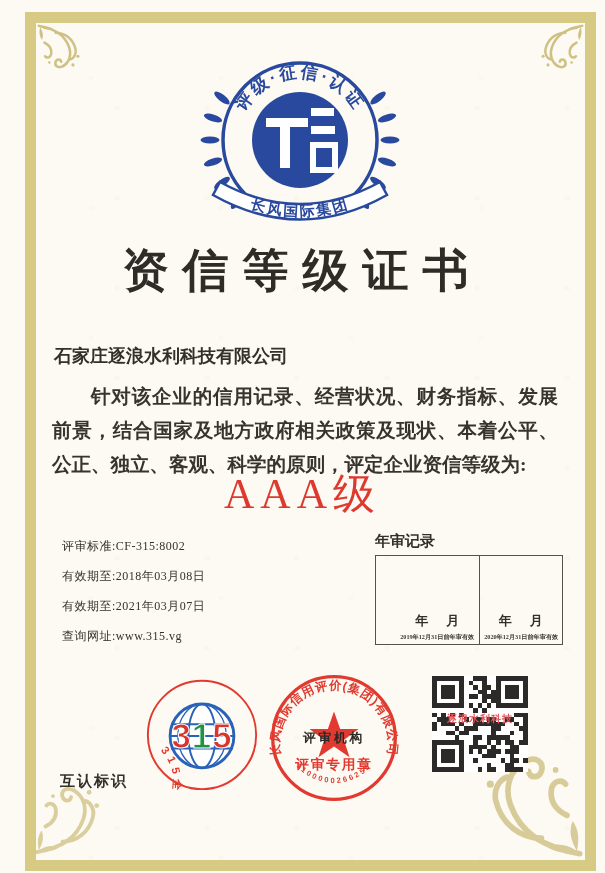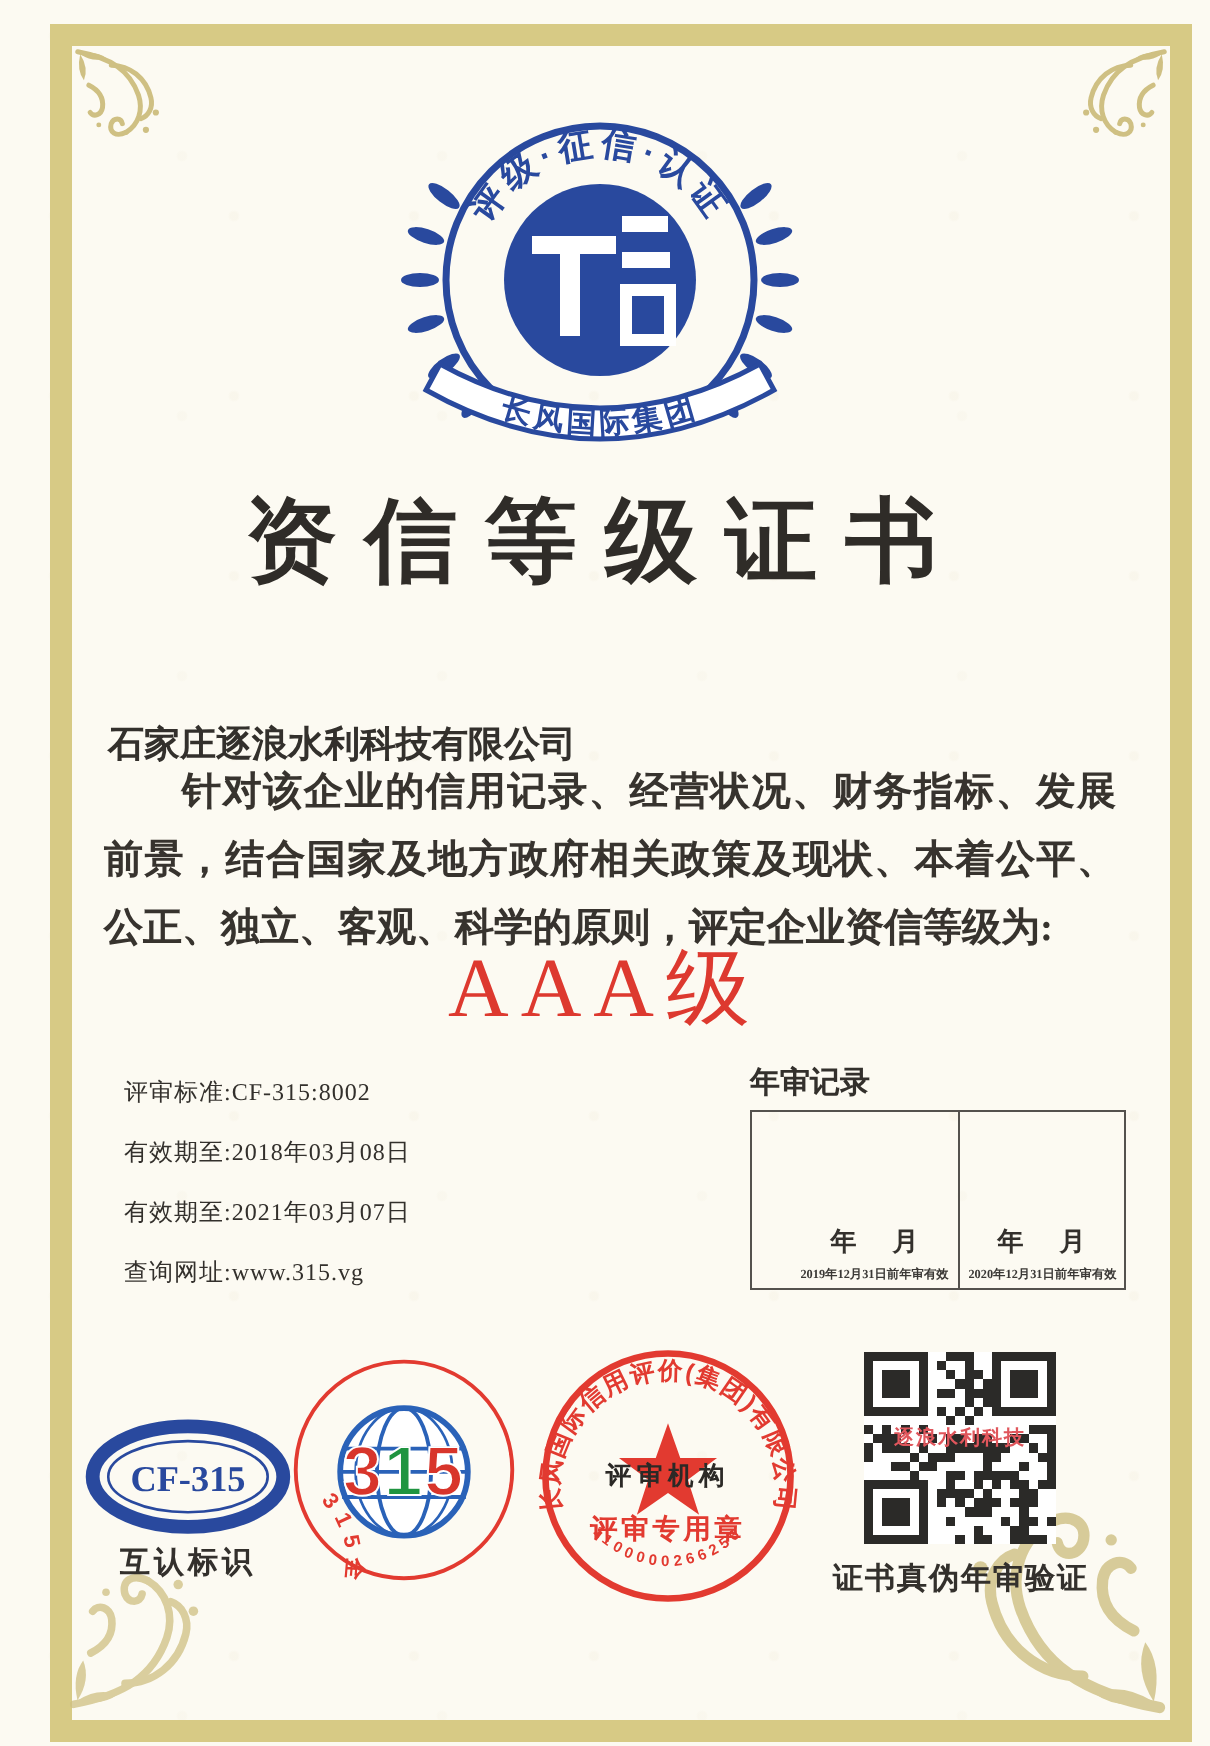--- a/index.html
+++ b/index.html
@@ -15,21 +15,21 @@
   .orn svg{width:100%;height:100%;}
   .orn.tr{transform:scaleX(-1);}
   .orn.bl{transform:scaleY(-1);}
   .orn.br{transform:scale(-1,-1);}
   .emblem{position:absolute;left:170px;top:52px;width:260px;height:190px;z-index:2;}
   .title{position:absolute;left:0;top:240px;width:605px;text-align:center;
          font-family:"Liberation Sans",sans-serif;font-weight:900;font-size:46px;
          letter-spacing:14px;color:#2f2c28;z-index:2;}
   .credit{position:absolute;top:312px;right:66px;font-family:"Liberation Sans",sans-serif;
           font-weight:700;font-size:16.5px;color:#3c3a36;letter-spacing:.5px;z-index:2;}
-  .company{position:absolute;left:54px;top:360px;font-family:"Liberation Sans",sans-serif;
+  .company{position:absolute;left:54px;top:344px;font-family:"Liberation Sans",sans-serif;
            font-weight:700;font-size:18px;color:#33302c;z-index:2;}
   .bodytext{position:absolute;left:52px;top:380px;width:506px;font-size:19.5px;
             font-weight:700;color:#37332e;line-height:34px;text-indent:2em;
             text-align:justify;z-index:2;}
   .grade{position:absolute;left:0;top:466px;width:605px;text-align:center;
          font-size:42px;font-weight:400;color:#dd392f;letter-spacing:6px;z-index:2;}
   .details{position:absolute;left:62px;top:538px;z-index:2;}
   .details div{height:30px;font-size:12px;font-weight:400;color:#33302c;letter-spacing:.5px;}
   .review{position:absolute;left:375px;top:532px;width:188px;z-index:2;}
   .review .rtitle{font-size:15px;font-weight:700;color:#33302c;margin-bottom:4px;}
@@ -155,27 +155,20 @@
         <div class="ym"><span>年</span><span>月</span></div>
         <div class="rnote">2019年12月31日前年审有效</div>
       </div>
       <div class="rcell">
         <div class="ym"><span>年</span><span>月</span></div>
         <div class="rnote">2020年12月31日前年审有效</div>
       </div>
     </div>
   </div>
 
-  <div class="cf315">
-    <svg viewBox="0 0 120 70">
-      <ellipse cx="60" cy="35" rx="55" ry="29" fill="none" stroke="#29499e" stroke-width="8"></ellipse>
-      <ellipse cx="60" cy="35" rx="46" ry="20.5" fill="none" stroke="#29499e" stroke-width="1.5"></ellipse>
-      <text x="60" y="43" text-anchor="middle" font-family="Liberation Serif,serif" font-size="21" font-weight="bold" fill="#29499e">CF-315</text>
-    </svg>
-  </div>
   <div class="cfcap">互认标识</div>
 
   <div class="globe">
     <svg viewBox="0 0 120 120">
       <circle cx="60" cy="61" r="56" fill="none" stroke="#e23a30" stroke-width="2"></circle>
       <path id="globeRing" d="M 16.9,77.1 A 47,47 0 1 1 16.8,77.0" fill="none"></path>
       <text font-family="Liberation Sans,sans-serif" font-size="11.5" font-weight="bold" fill="#e23a30" letter-spacing="4.5">
         <textPath href="#globeRing">315全国征信系统诚信企业认证</textPath>
       </text>
       <g>
@@ -425,15 +418,14 @@
         <rect x="10" y="20" width="1" height="1" fill="#2b2a28"></rect>
         <rect x="12" y="20" width="1" height="1" fill="#2b2a28"></rect>
         <rect x="13" y="20" width="1" height="1" fill="#2b2a28"></rect>
         <rect x="16" y="20" width="1" height="1" fill="#2b2a28"></rect>
         <rect x="17" y="20" width="1" height="1" fill="#2b2a28"></rect>
         <rect x="18" y="20" width="1" height="1" fill="#2b2a28"></rect>
         <rect x="19" y="20" width="1" height="1" fill="#2b2a28"></rect>
       </svg>
     <div class="qrover">逐浪水利科技</div>
   </div>
-  <div class="qrcap">证书真伪年审验证</div>
 
 </div>
 
 </body></html>

